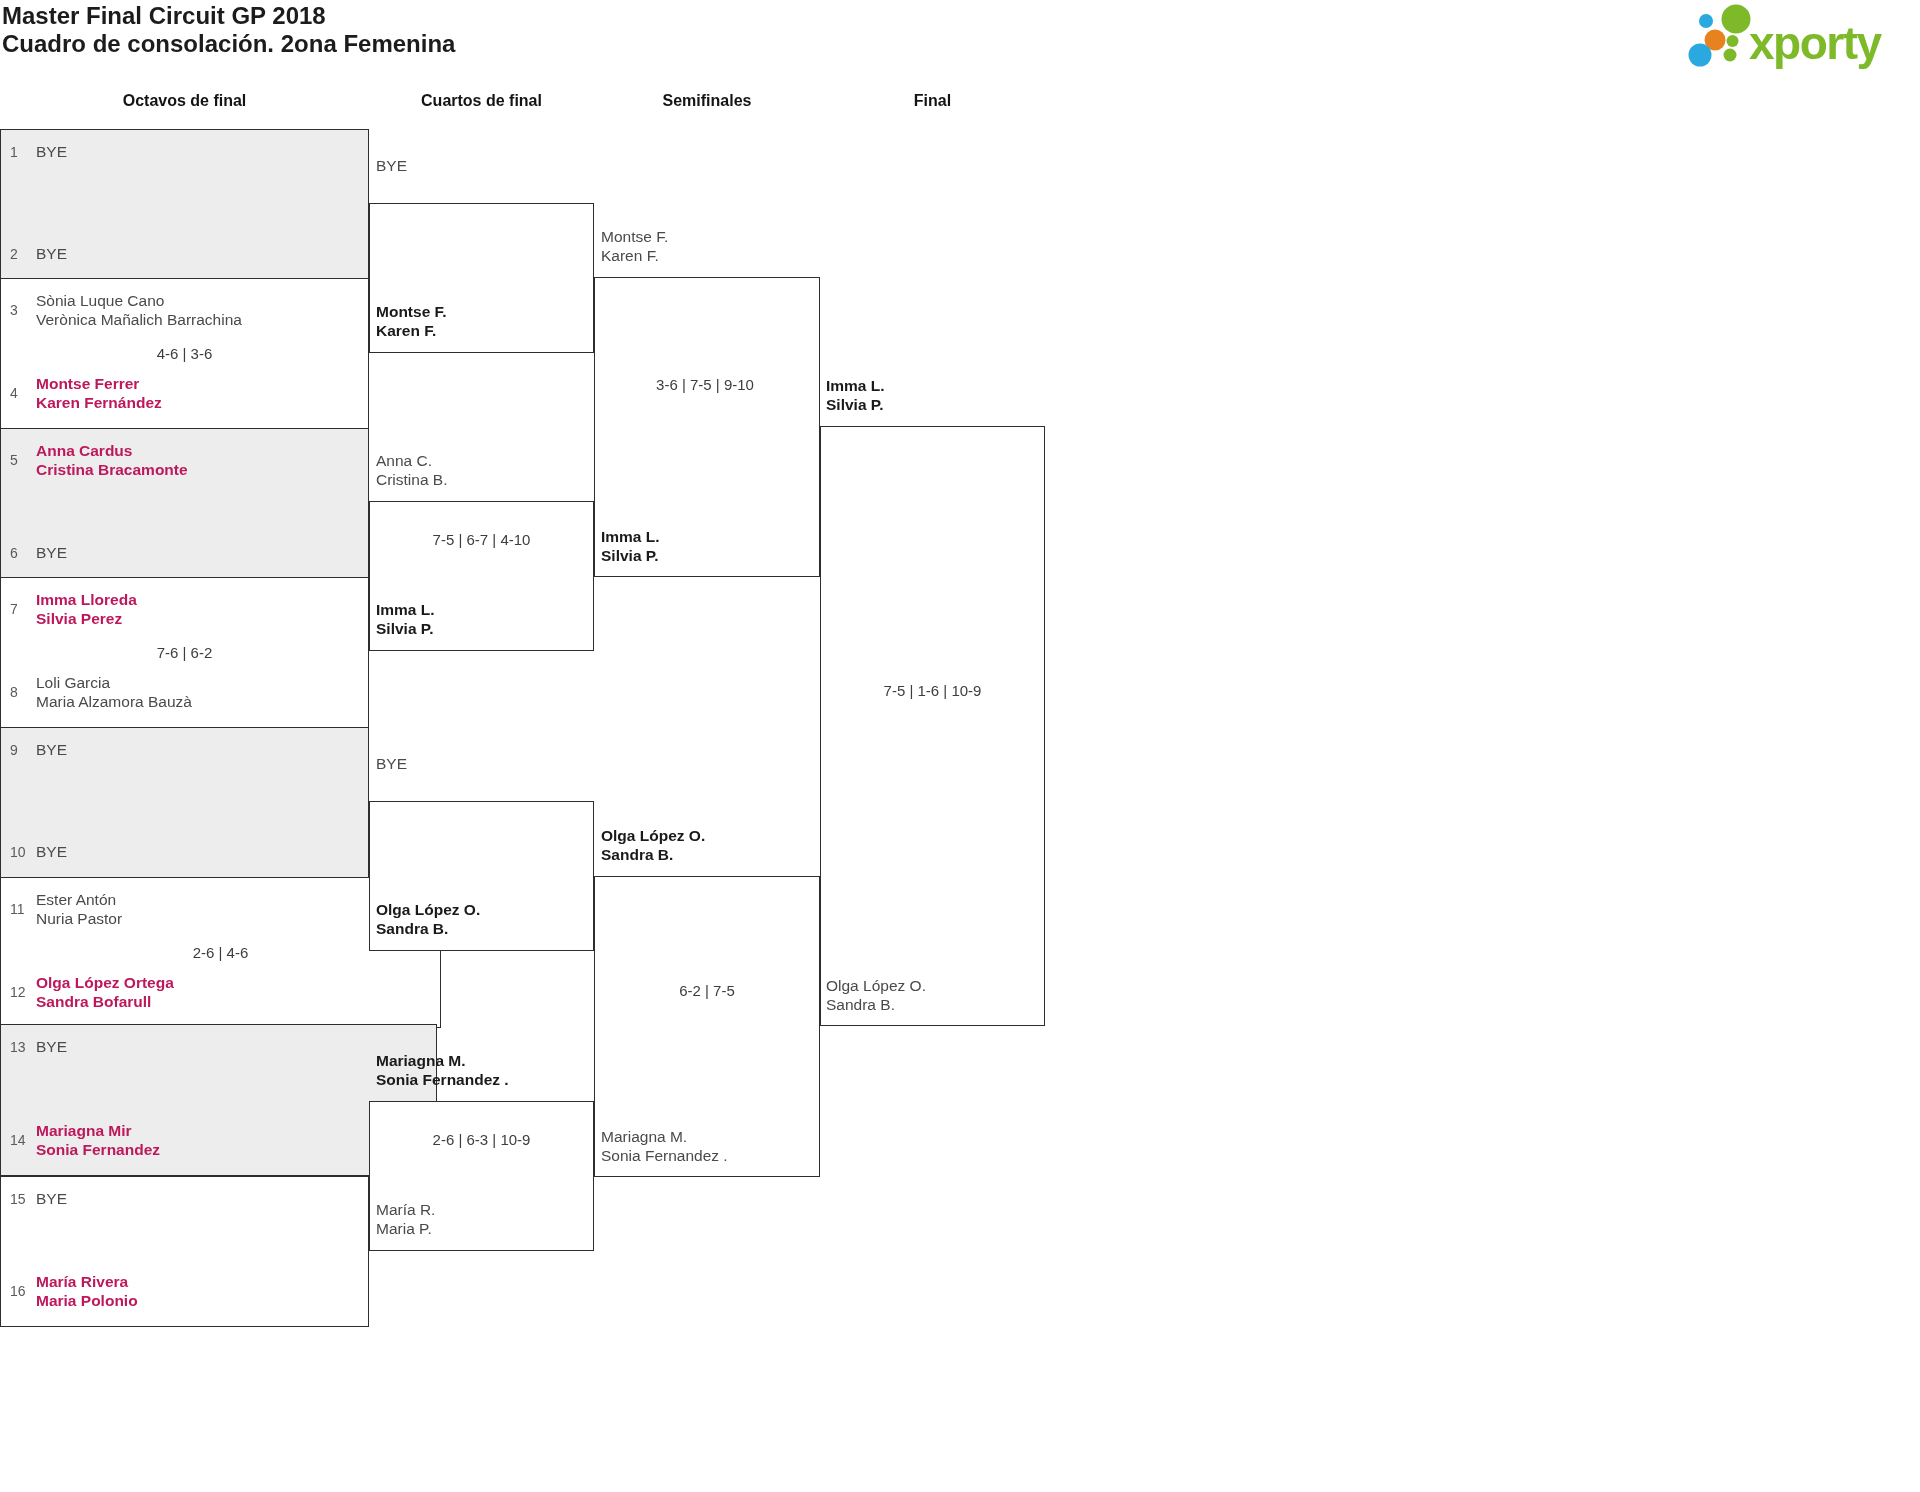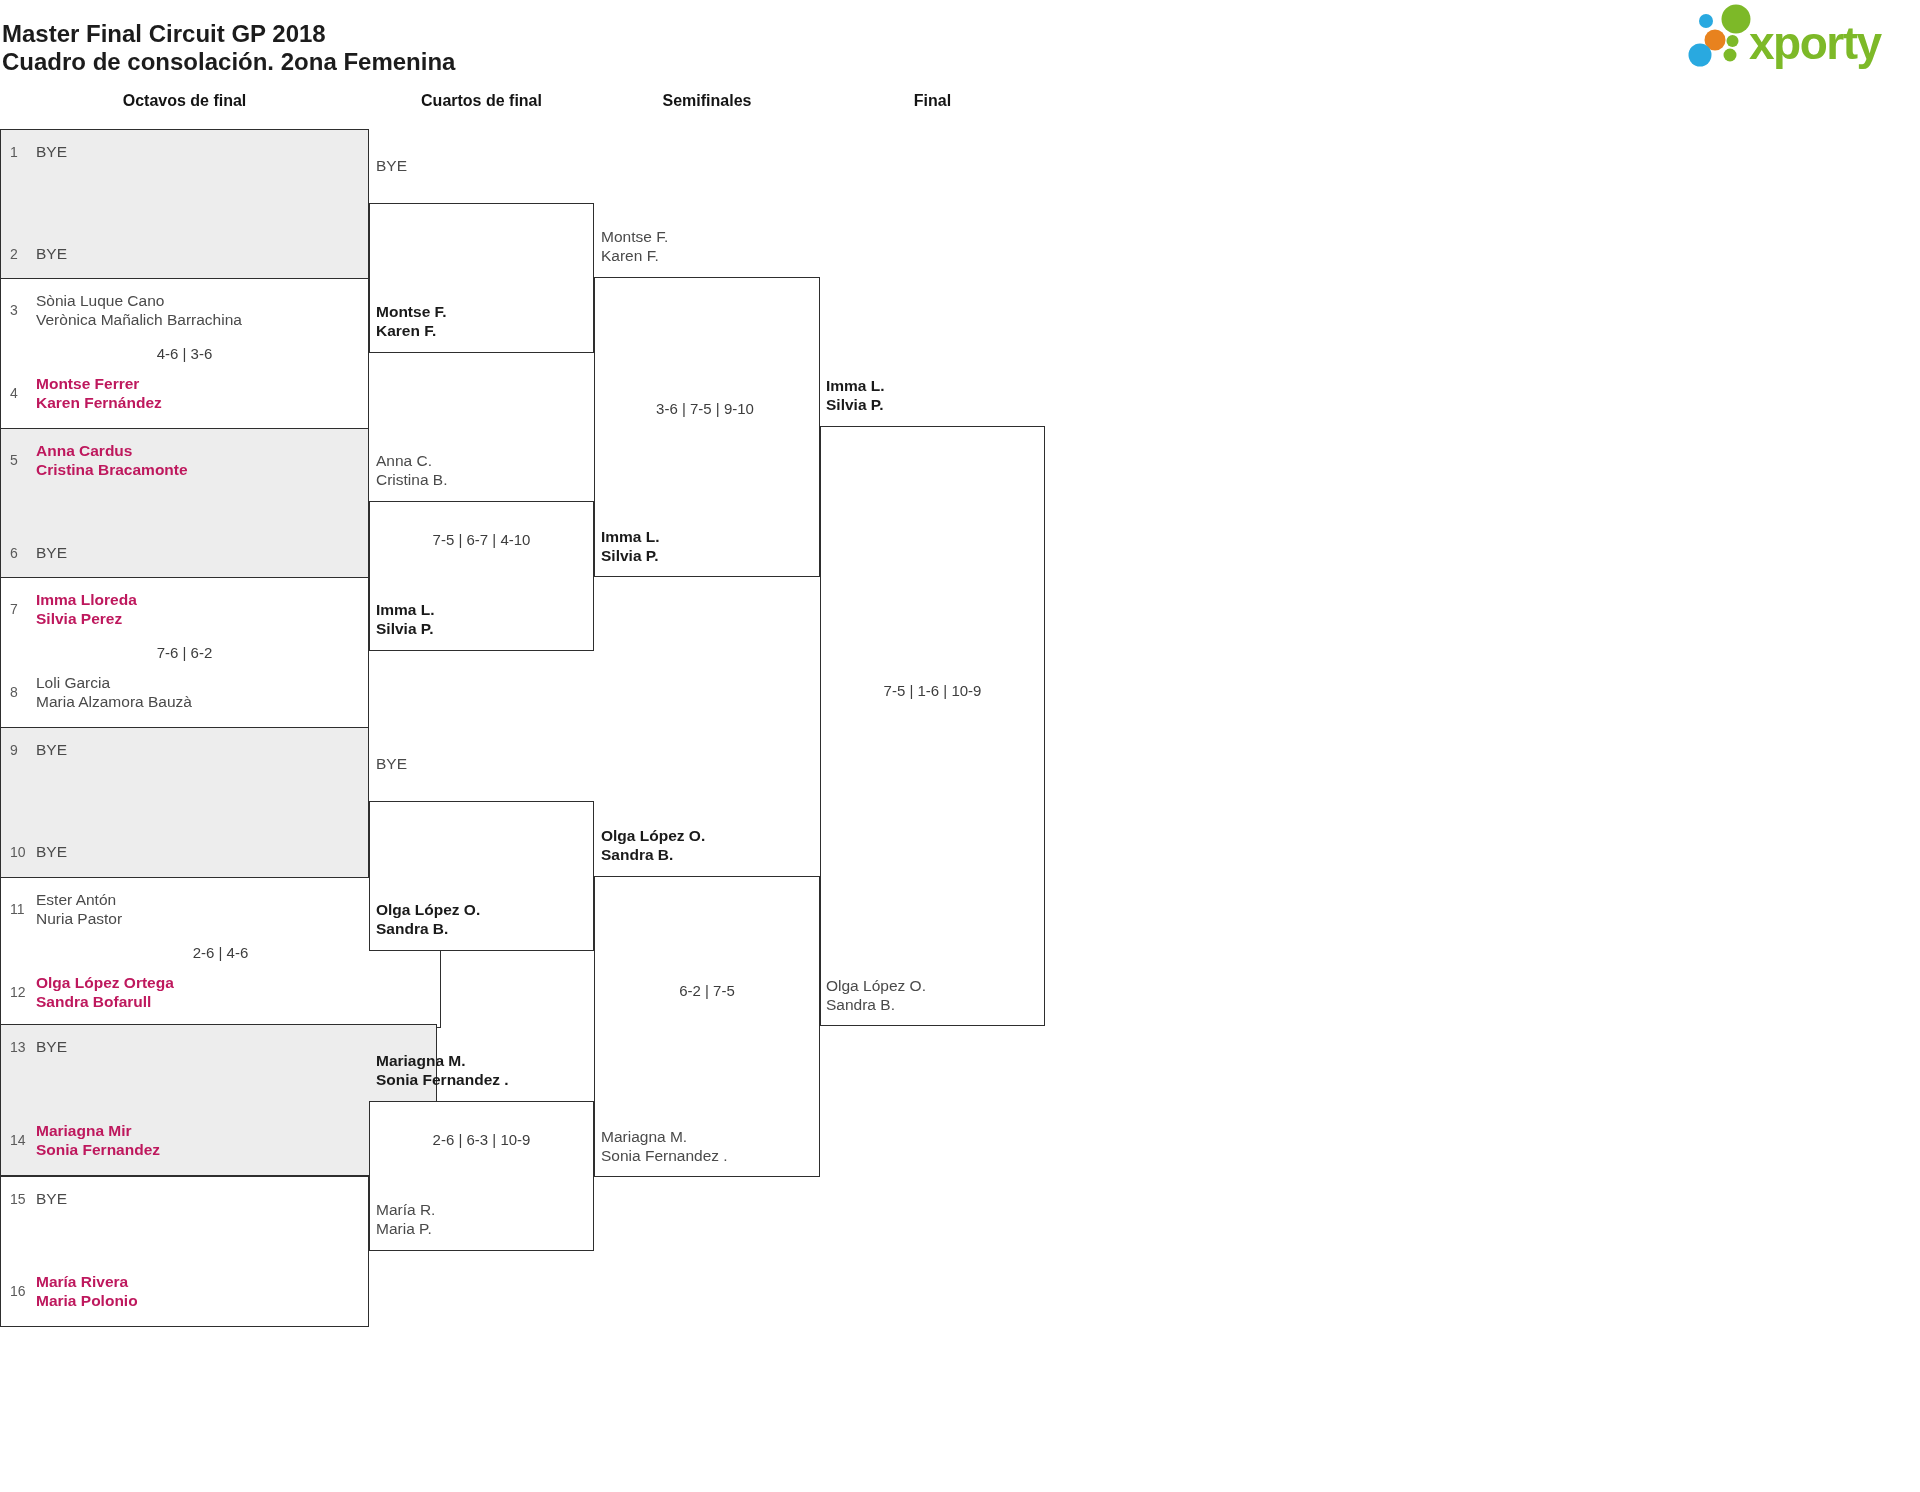--- a/index.html
+++ b/index.html
@@ -1,19 +1,19 @@
 <!DOCTYPE html>
 <html><head>
 <meta charset="utf-8">
 <style>
   html,body{margin:0;padding:0;background:#ffffff;}
   body{width:1920px;height:1492px;font-family:"Liberation Sans",sans-serif;}
   .stage{position:absolute;left:0;top:0;width:1920px;height:1492px;overflow:hidden;background:#fff;}
 
-  .title-block{position:absolute;left:2px;top:2px;margin-top:18px;}
+  .title-block{position:absolute;left:2px;top:2px;}
   .title-line{font-size:24px;line-height:28px;font-weight:700;color:#1c1c1c;}
 
   .logo{position:absolute;left:1683px;top:2px;width:220px;height:72px;}
 
   .colhead{position:absolute;top:92px;font-size:16px;font-weight:700;color:#141414;text-align:center;}
 
   .box{position:absolute;box-sizing:border-box;border:1.5px solid #2e2e2e;background:#fff;}
   .box.alt{background:#ededed;}
 
   .slot{position:absolute;left:0;right:6px;display:flex;align-items:center;gap:9px;padding-left:9px;}
@@ -249,21 +249,21 @@
   <div class="box" style="left:594px;top:876px;width:226px;height:301px"></div>
 
   <div class="rlabel" style="left:601px;bottom:1227px">
       <span>Montse F.</span>
       <span>Karen F.</span>
     </div>
   <div class="rlabel win" style="left:601px;bottom:927px">
       <span>Imma L.</span>
       <span>Silvia P.</span>
     </div>
-  <div class="rscore" style="left:594px;width:222px;top:400px">3-6 | 7-5 | 9-10</div>
+  <div class="rscore" style="left:594px;width:222px;top:376px">3-6 | 7-5 | 9-10</div>
 
   <div class="rlabel win" style="left:601px;bottom:628px">
       <span>Olga López O.</span>
       <span>Sandra B.</span>
     </div>
   <div class="rlabel" style="left:601px;bottom:327px">
       <span>Mariagna M.</span>
       <span>Sonia Fernandez .</span>
     </div>
   <div class="rscore" style="left:594px;width:226px;top:982px">6-2 | 7-5</div>

